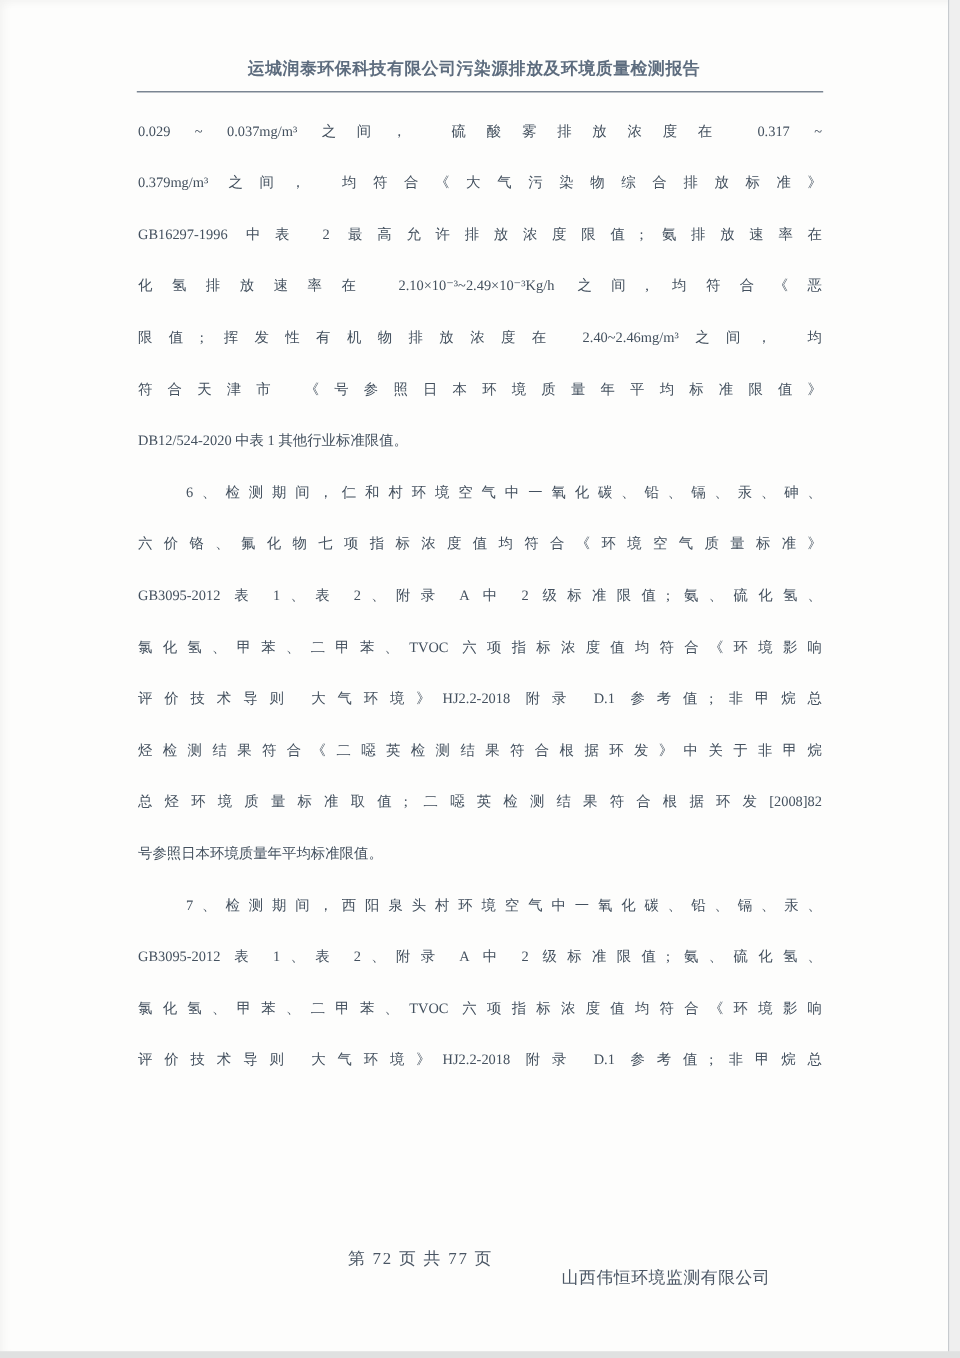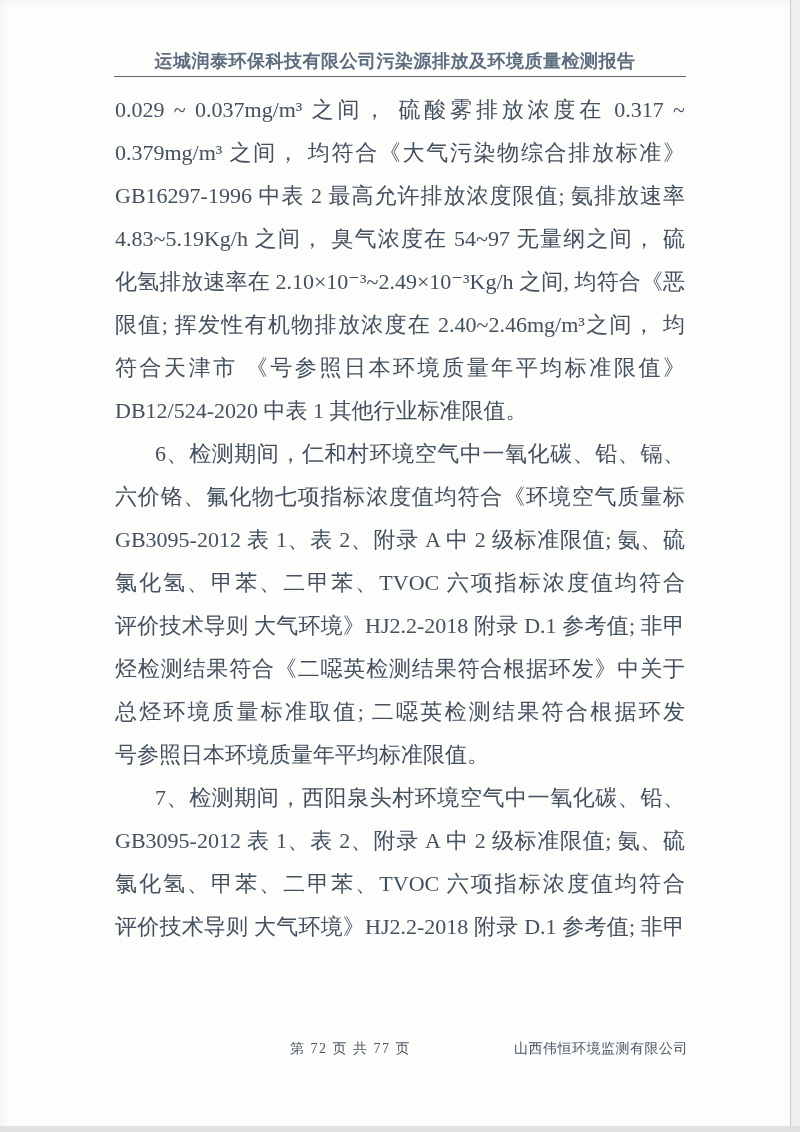--- a/index.html
+++ b/index.html
@@ -41,40 +41,40 @@
     width: 800px;
     height: 6px;
     background: #e0e1e1;
   }
   .header-title {
     position: absolute;
     top: 49px;
     left: 0;
     width: 790px;
     text-align: center;
-    font-size: 18px;
+    font-size: 14px;
     font-weight: bold;
     color: #5d6c7e;
     letter-spacing: 0.5px;
   }
   .header-rule {
     position: absolute;
     top: 76px;
     left: 114px;
     width: 572px;
     height: 1px;
     background: #5a6878;
   }
   .report-body {
     position: absolute;
     top: 88px;
     left: 115px;
     width: 570px;
     color: #43505e;
-    font-size: 22px;
+    font-size: 12px;
   }
   .line {
     height: 43px;
     line-height: 43px;
     text-align: justify;
     text-align-last: justify;
     overflow: hidden;
   }
   .line.left {
     text-align: center;
@@ -96,44 +96,42 @@
   .footer-page {
     position: absolute;
     left: 290px;
     top: 0;
     letter-spacing: 1.5px;
     white-space: nowrap;
   }
   .footer-company {
     position: absolute;
     left: 468px;
-    top: 0;
+    top: 16px;
     letter-spacing: 0.5px;
     white-space: nowrap;
-    margin-left: 46px;
   }
 </style>
 </head>
 <body>
 
 <div class="page">
 
   <div class="scan-edge-right-band"></div>
   <div class="scan-edge-right-line"></div>
   <div class="scan-edge-bottom-band"></div>
 
   <div class="header-title">运城润泰环保科技有限公司污染源排放及环境质量检测报告</div>
 
   <div class="header-rule"></div>
 
   <div class="report-body" id="body-lines">
       <div class="line">0.029 ~ 0.037mg/m³ 之间， 硫酸雾排放浓度在 0.317 ~</div>
       <div class="line">0.379mg/m³ 之间， 均符合《大气污染物综合排放标准》</div>
       <div class="line">GB16297-1996 中表 2 最高允许排放浓度限值; 氨排放速率在</div>
-      <div class="line">4.83~5.19Kg/h 之间， 臭气浓度在 54~97 无量纲之间， 硫</div>
       <div class="line">化氢排放速率在 2.10×10⁻³~2.49×10⁻³Kg/h 之间, 均符合《恶</div>
       <div class="line">限值; 挥发性有机物排放浓度在 2.40~2.46mg/m³之间， 均</div>
       <div class="line">符合天津市 《号参照日本环境质量年平均标准限值》</div>
       <div class="line left">DB12/524-2020 中表 1 其他行业标准限值。</div>
       <div class="line indent">6、检测期间，仁和村环境空气中一氧化碳、铅、镉、汞、砷、</div>
       <div class="line">六价铬、氟化物七项指标浓度值均符合《环境空气质量标准》</div>
       <div class="line">GB3095-2012 表 1、表 2、附录 A 中 2 级标准限值; 氨、硫化氢、</div>
       <div class="line">氯化氢、甲苯、二甲苯、TVOC 六项指标浓度值均符合《环境影响</div>
       <div class="line">评价技术导则 大气环境》HJ2.2-2018 附录 D.1 参考值; 非甲烷总</div>
       <div class="line">烃检测结果符合《二噁英检测结果符合根据环发》中关于非甲烷</div>

